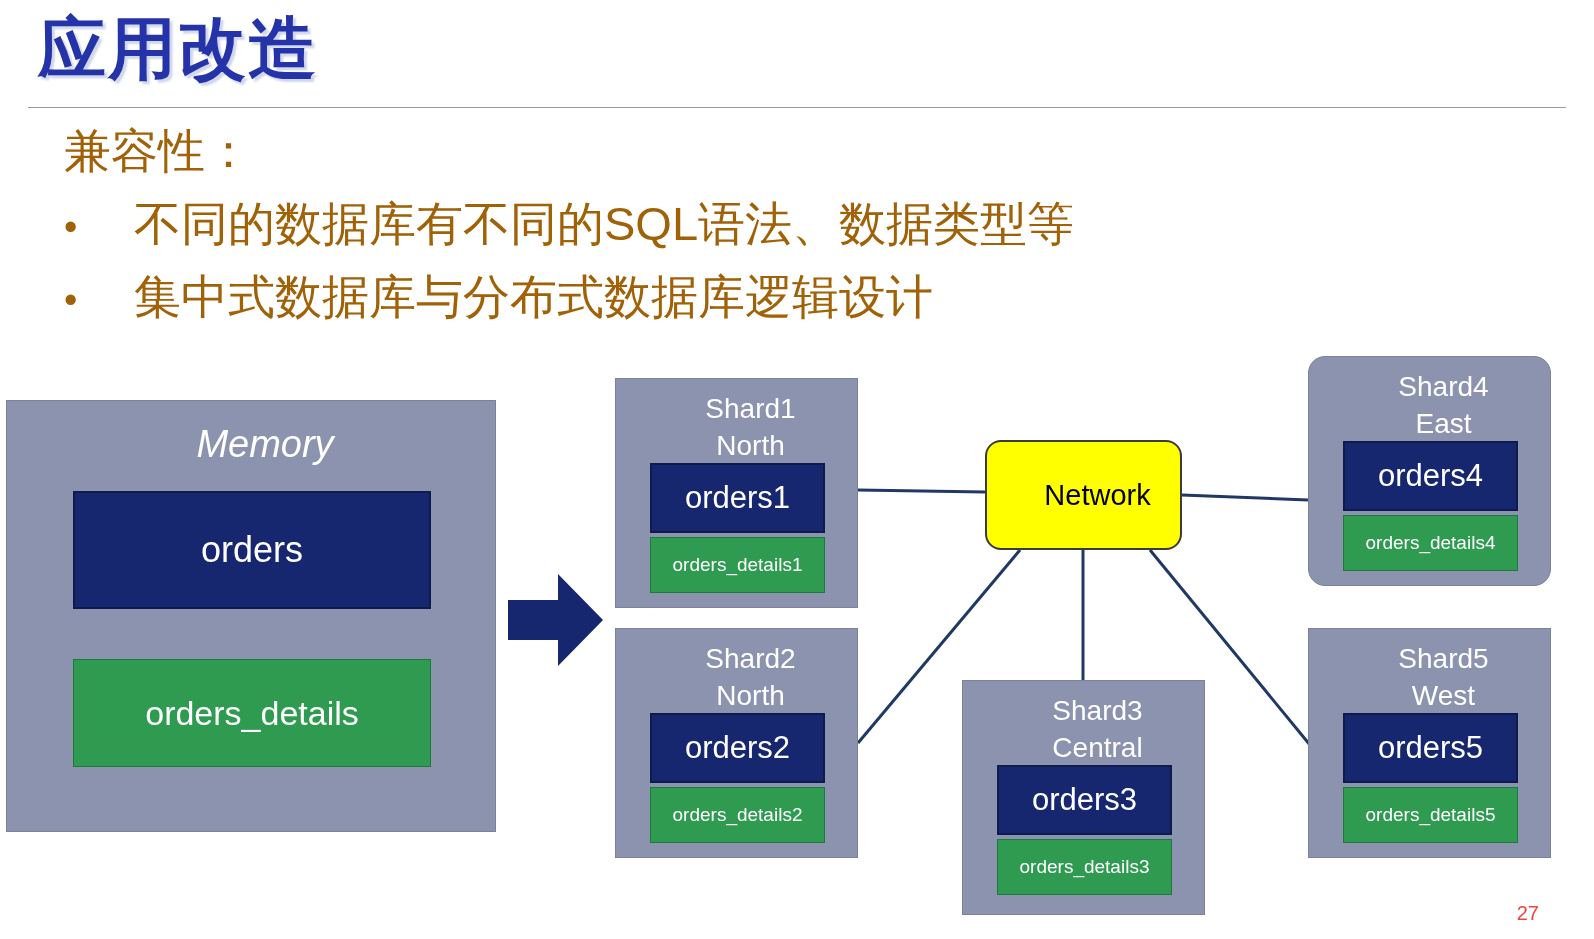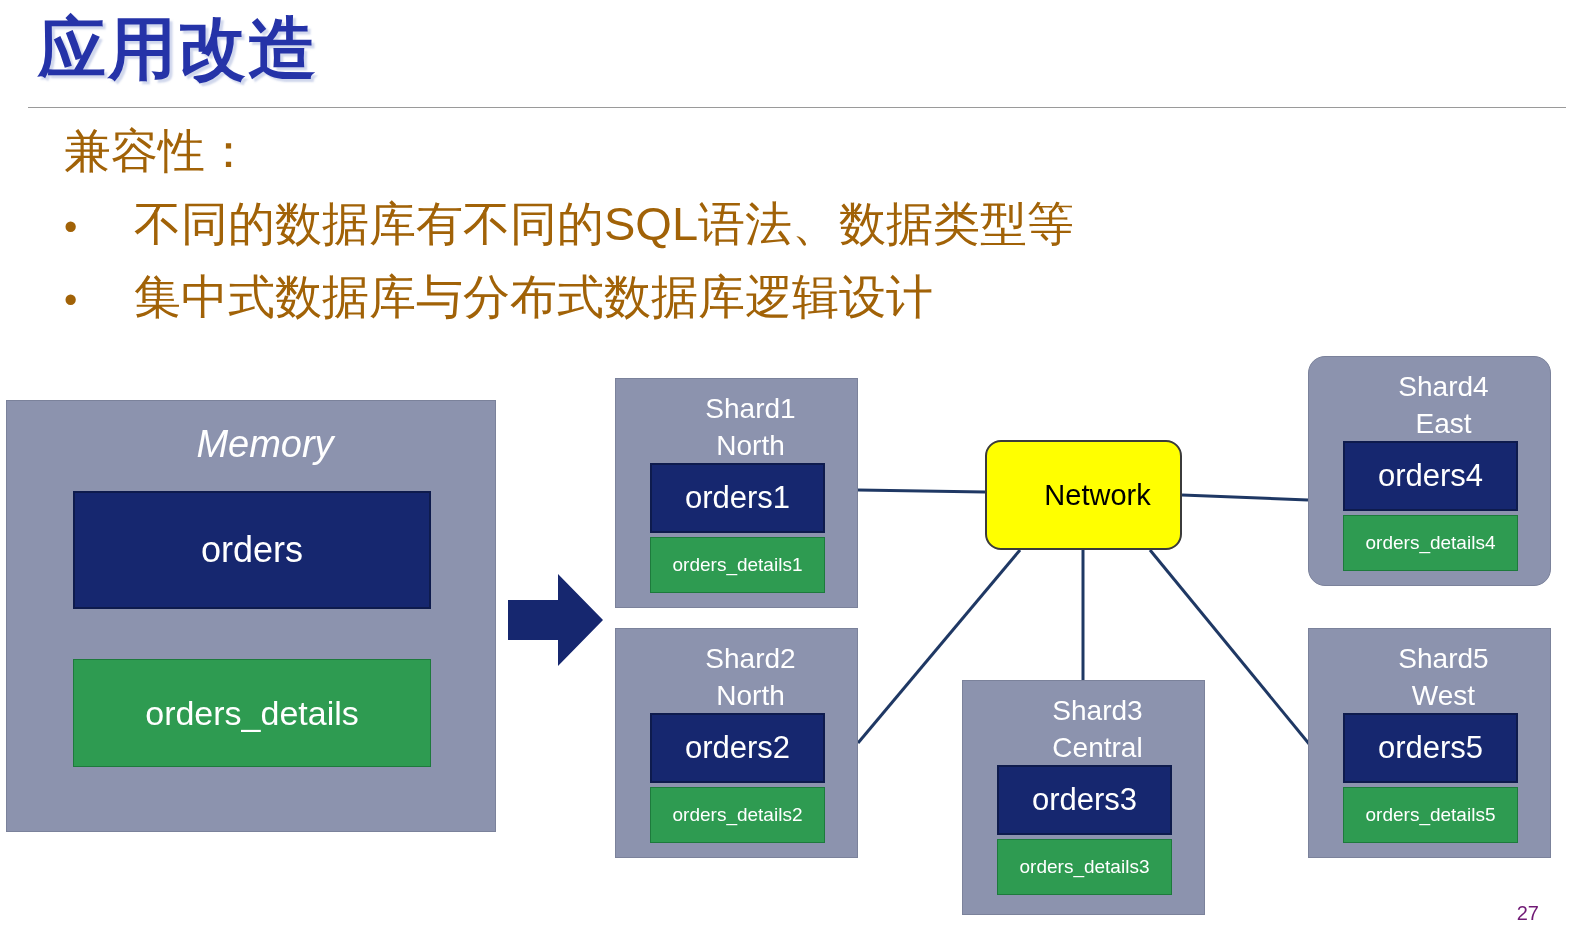--- a/index.html
+++ b/index.html
@@ -97,21 +97,21 @@
     z-index: 1;
     pointer-events: none;
   }
   .connectors { left: 0; top: 0; }
   .flow-arrow { left: 508px; top: 574px; }
   .panel, .network { z-index: 2; padding-left: 28px; }
   .page-number {
     position: absolute;
     right: 55px; bottom: 14px;
     font-size: 20px;
-    color: #701a75;
+    color: #ef4444;
   }
 </style>
 </head>
 <body>
 
 <div class="slide">
 
   <svg class="connectors" width="1594" height="939" viewBox="0 0 1594 939">
     <line x1="985" y1="492" x2="858" y2="490" stroke="#1F3864" stroke-width="3"></line>
     <line x1="1020" y1="550" x2="858" y2="743" stroke="#1F3864" stroke-width="3"></line>

